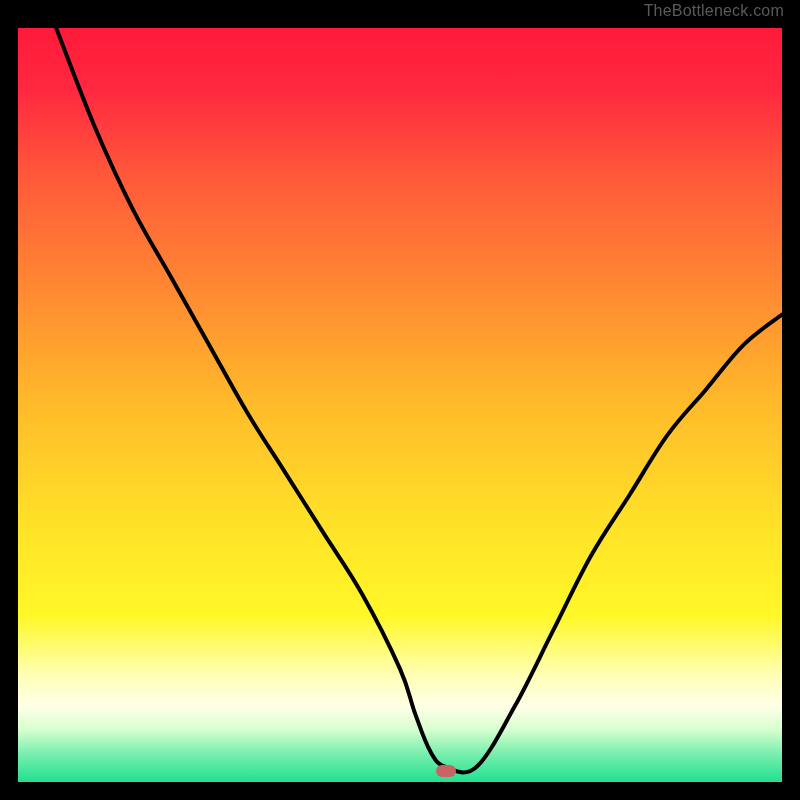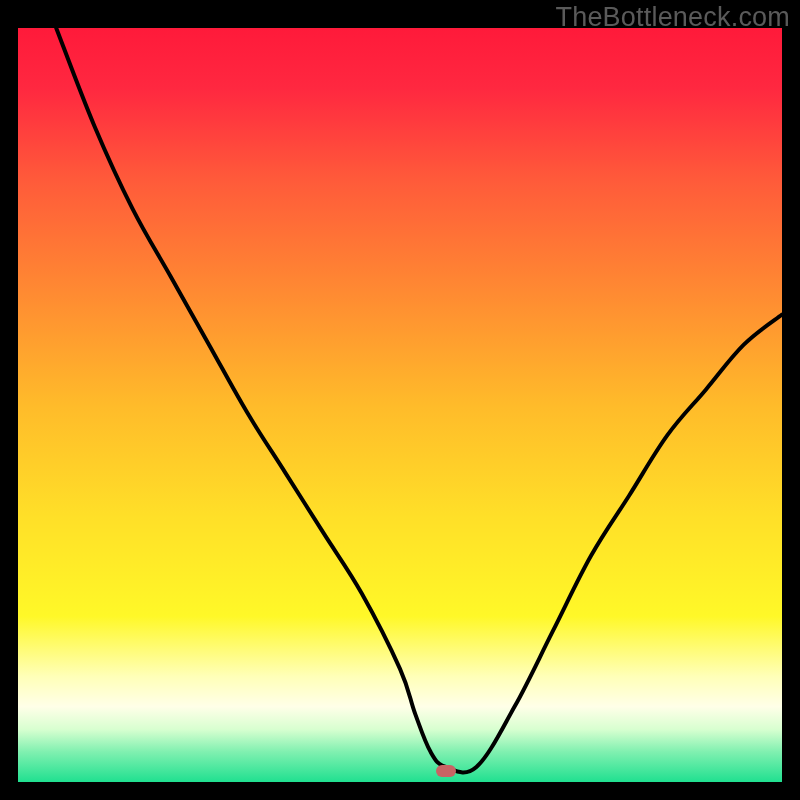--- a/index.html
+++ b/index.html
@@ -7,23 +7,23 @@
     width: 800px;
     height: 800px;
     background: #000;
     position: relative;
     font-family: Arial, Helvetica, sans-serif;
     overflow: hidden;
   }
   .watermark {
     position: absolute;
     top: 2px;
-    right: 10px;
+    right: 16px;
     color: #5a5a5a;
-    font-size: 27px;
+    font-size: 16px;
     font-weight: 500;
     z-index: 10;
     letter-spacing: 0.2px;
   }
   .plot-area {
     position: absolute;
     left: 18px;
     top: 28px;
     width: 764px;
     height: 754px;

